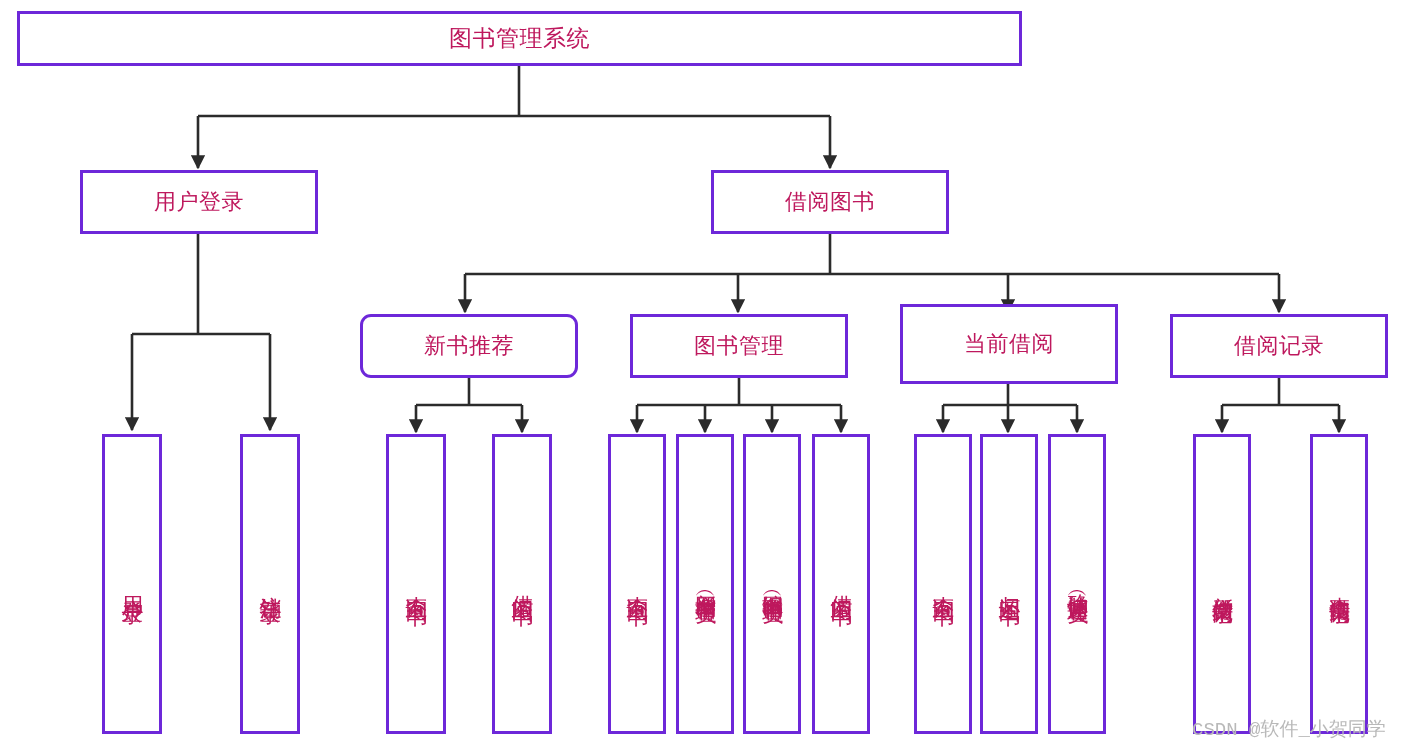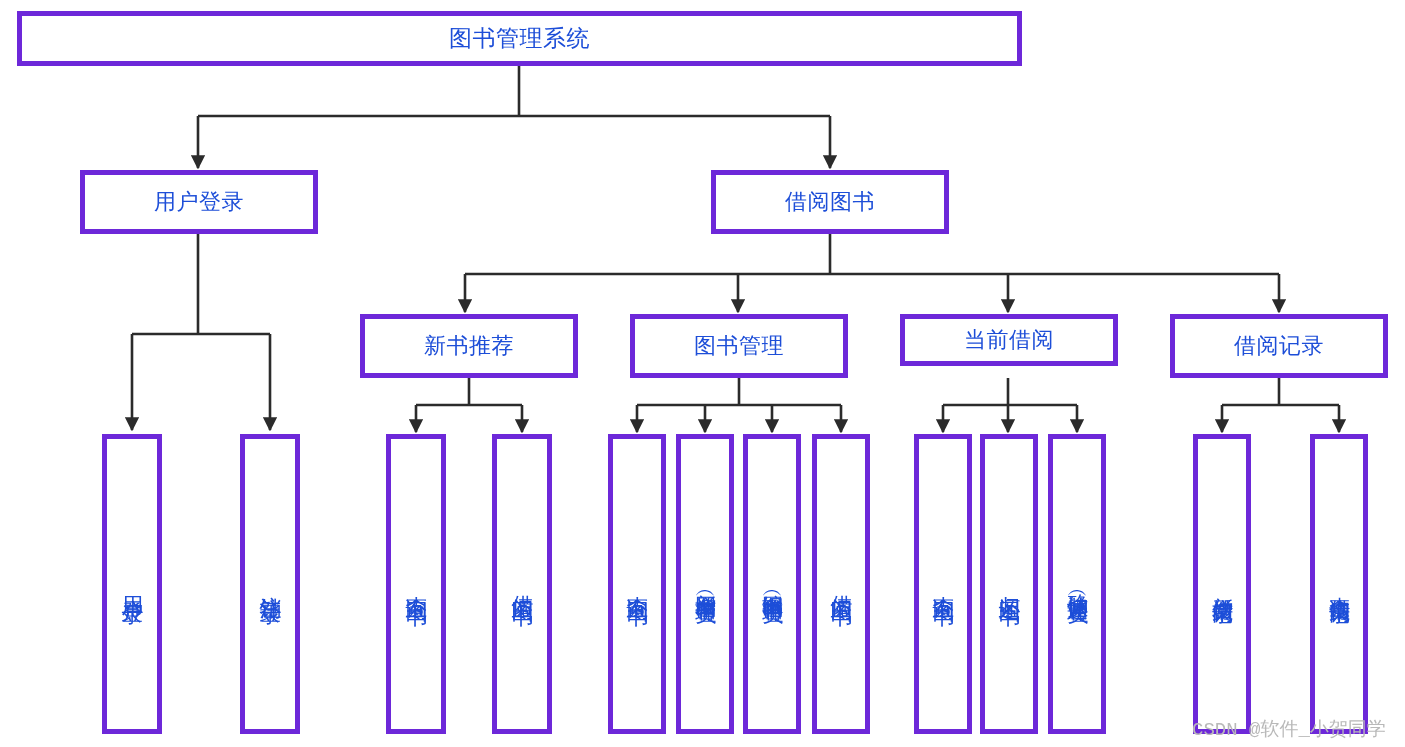--- a/index.html
+++ b/index.html
@@ -19,26 +19,26 @@
     position: absolute;
     left: 0;
     top: 0;
     width: 1405px;
     height: 747px;
     pointer-events: none;
   }
   .node {
     position: absolute;
     box-sizing: border-box;
-    border: 5px solid #6d28d9;
+    border: 3px solid #6d28d9;
     background: #ffffff;
     display: flex;
     align-items: center;
     justify-content: center;
-    color: #1d4ed8;
+    color: #be185d;
     z-index: 2;
   }
   .node-label {
     display: block;
     text-align: center;
     letter-spacing: 0.5px;
     white-space: nowrap;
   }
   
   .node.horiz .node-label {
@@ -135,29 +135,29 @@
   </div>
 
   <div class="node horiz" style="left:80px; top:170px; width:238px; height:64px;">
     <span class="node-label">用户登录</span>
   </div>
 
   <div class="node horiz" style="left:711px; top:170px; width:238px; height:64px;">
     <span class="node-label">借阅图书</span>
   </div>
 
-  <div class="node horiz" style="left:360px; top:314px; width:218px; height:64px;">
+  <div class="node horiz" style="left:360px; top:314px; width:218px; height:64px;border-radius:11px;">
     <span class="node-label">新书推荐</span>
   </div>
 
   <div class="node horiz" style="left:630px; top:314px; width:218px; height:64px;">
     <span class="node-label">图书管理</span>
   </div>
 
-  <div class="node horiz" style="left:900px; top:314px; width:218px; height:52px;">
+  <div class="node horiz" style="left:900px; top:304px; width:218px; height:80px;">
     <span class="node-label">当前借阅</span>
   </div>
 
   <div class="node horiz" style="left:1170px; top:314px; width:218px; height:64px;">
     <span class="node-label">借阅记录</span>
   </div>
 
   <div class="node vert" style="left:102px; top:434px; width:60px; height:300px;">
     <span class="node-label">用户登录</span>
   </div>

